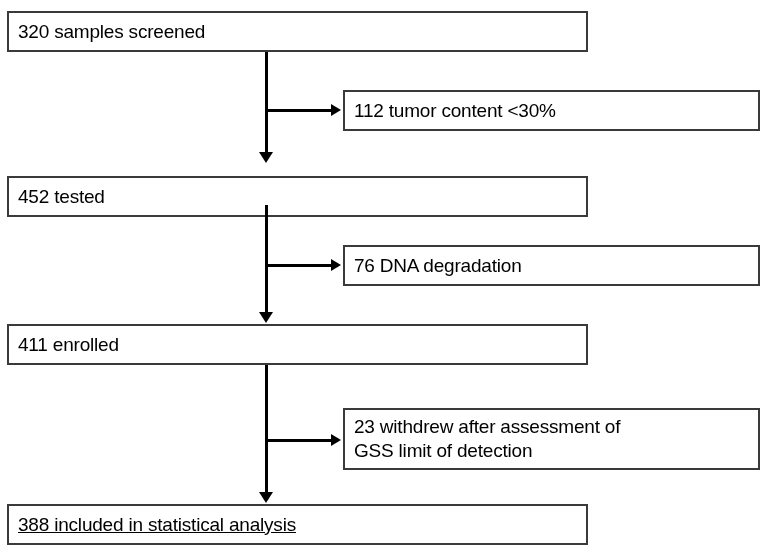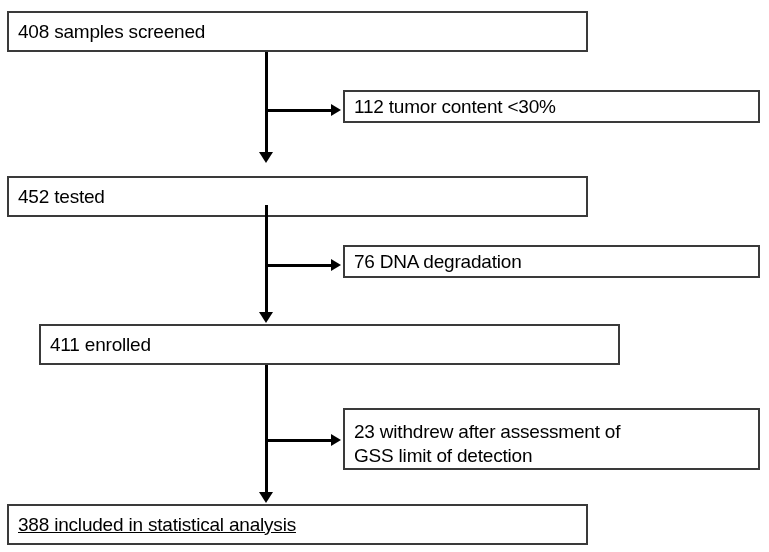--- a/index.html
+++ b/index.html
@@ -40,21 +40,21 @@
   .main-node {
     left: 7px;
     width: 581px;
     height: 41px;
   }
   
   .side-node {
     left: 343px;
     width: 417px;
   }
-  .side-node.one-line { height: 33px; }
+  .side-node.one-line { height: 41px; }
   .side-node.two-line { height: 62px; }
 
   
   .vline {
     position: absolute;
     width: 3px;
     background: #000000;
     left: 265px;
   }
   .hline {
@@ -80,21 +80,21 @@
     border-bottom: 6px solid transparent;
     border-left: 10px solid #000000;
   }
 </style>
 </head>
 <body>
 
 <div id="flowchart">
 
   <div class="node main-node" style="top:11px;">
-    <span class="node-label">408 samples screened</span>
+    <span class="node-label">320 samples screened</span>
   </div>
 
   <div class="vline" style="top:52px; height:105px;"></div>
   <div class="arrow-down" style="top:152px;"></div>
 
   <div class="hline" style="top:109px; width:68px;"></div>
   <div class="arrow-right" style="left:331px; top:104px;"></div>
 
   <div class="node side-node one-line" style="top:90px;">
     <span class="node-label">112 tumor content &lt;30%</span>
@@ -107,31 +107,31 @@
   <div class="vline" style="top:205px; height:107px;"></div>
   <div class="arrow-down" style="top:312px;"></div>
 
   <div class="hline" style="top:264px; width:68px;"></div>
   <div class="arrow-right" style="left:331px; top:259px;"></div>
 
   <div class="node side-node one-line" style="top:245px;">
     <span class="node-label">76 DNA degradation</span>
   </div>
 
-  <div class="node main-node" style="top:324px;margin-left:32px;">
+  <div class="node main-node" style="top:324px;">
     <span class="node-label">411 enrolled</span>
   </div>
 
   <div class="vline" style="top:365px; height:127px;"></div>
   <div class="arrow-down" style="top:492px;"></div>
 
   <div class="hline" style="top:439px; width:68px;"></div>
   <div class="arrow-right" style="left:331px; top:434px;"></div>
 
-  <div class="node side-node two-line" style="top:408px;align-items:flex-end;">
+  <div class="node side-node two-line" style="top:408px;">
     <span class="node-label">23 withdrew after assessment of
 GSS limit of detection</span>
   </div>
 
   <div class="node main-node" style="top:504px;text-decoration:underline;">
     <span class="node-label">388 included in statistical analysis</span>
   </div>
 
 </div>
 

